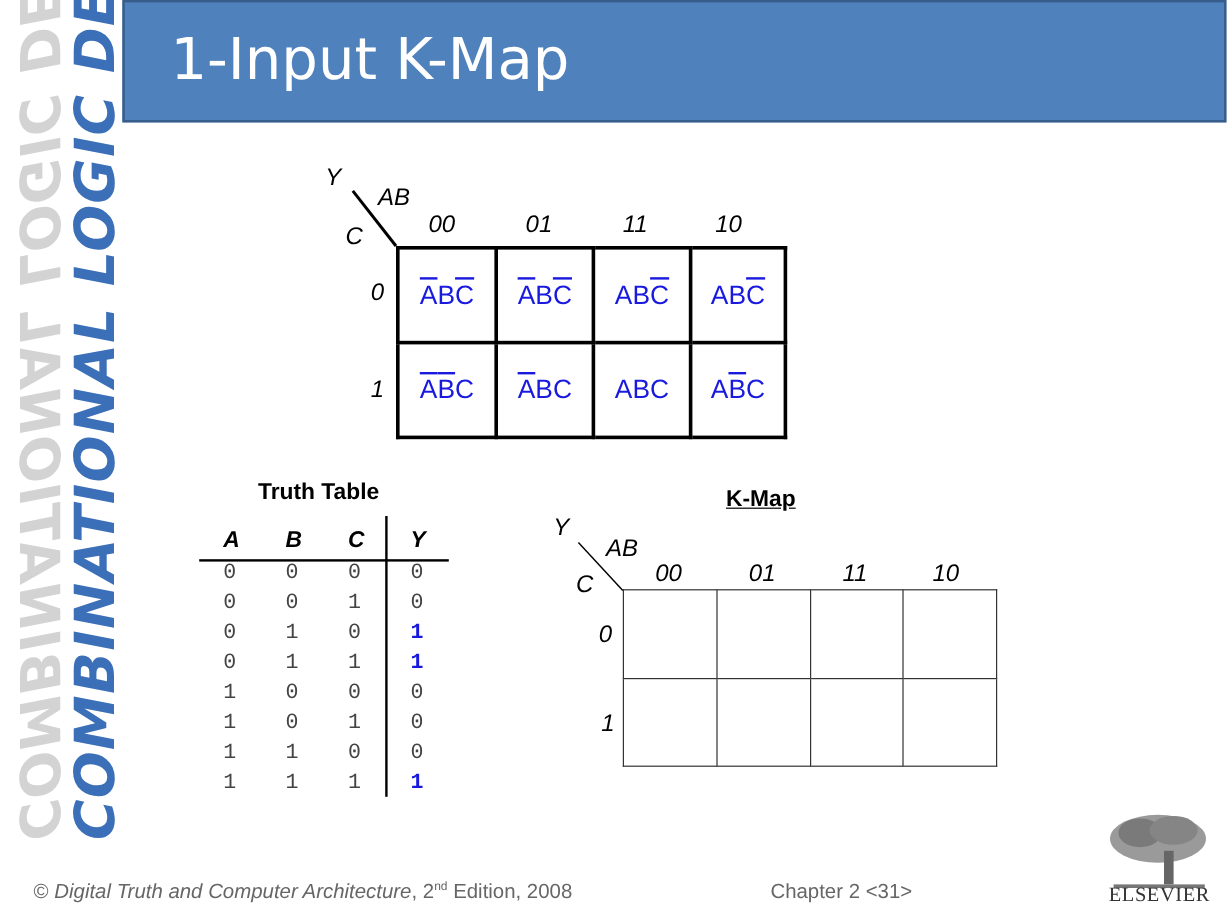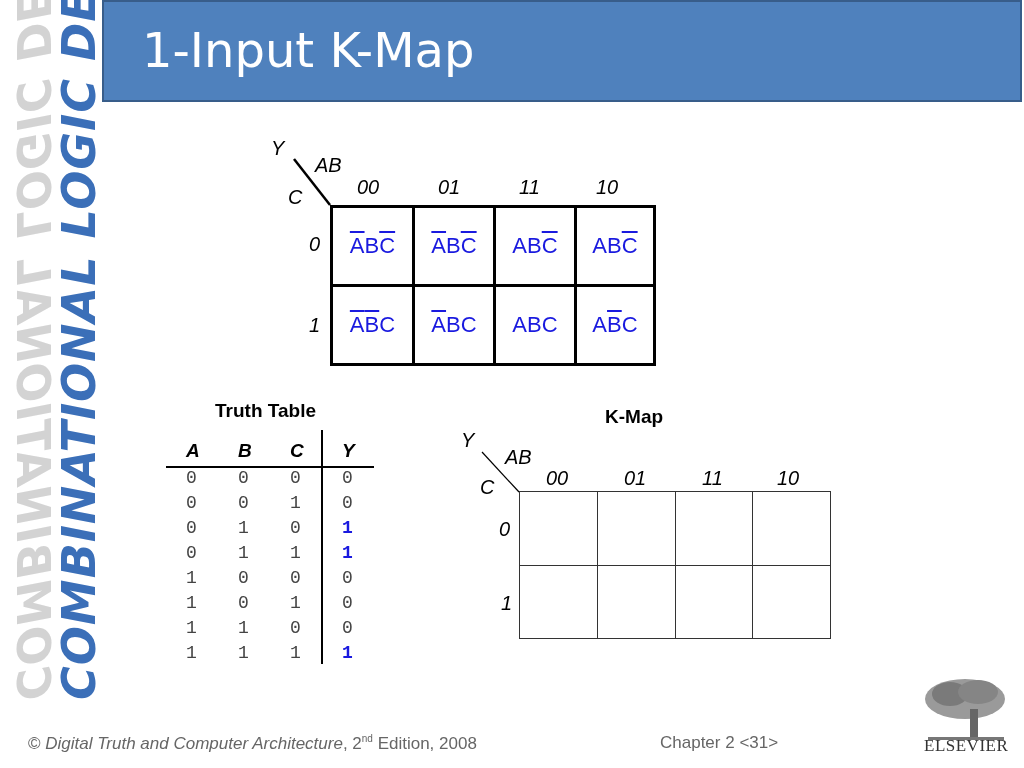--- a/index.html
+++ b/index.html
@@ -17,21 +17,21 @@
   .kgrid2 td { border:1px solid #333; }
 
   .tt-title { position:absolute; left:215px; top:400px; font-weight:bold; font-size:19px; }
   .tt { position:absolute; left:166px; top:440px; }
   .tt-head { position:absolute; top:0; font-weight:bold; font-style:italic; font-size:19px; }
   .tt-hline { position:absolute; left:0; top:26px; width:208px; height:2px; background:#000; }
   .tt-vline { position:absolute; left:155px; top:-10px; width:2px; height:234px; background:#000; }
   .tt-cell { position:absolute; font-family:"Liberation Mono", monospace; font-size:18px; color:#444; }
   .tt-cell.one { color:#1a1adf; font-weight:bold; }
 
-  .km-title { position:absolute; left:605px; top:406px; font-weight:bold; font-size:19px; }
+  .km-title { position:absolute; left:605px; top:406px; font-weight:bold; font-size:19px;text-decoration:underline; }
   .footer { position:absolute; top:733px; font-size:17px; color:#666; font-family:"Liberation Sans", sans-serif; }
   .logo { position:absolute; left:920px; top:664px; width:90px; height:90px; }
   .logo-text { position:absolute; left:924px; top:736px; font-family:"Liberation Serif", serif; font-size:17px; color:#333; letter-spacing:0.5px; }
 </style>
 </head>
 <body>
 
 <div class="side-banner">
   <div class="side-reflect">COMBINATIONAL LOGIC DESIGN</div>
   <div class="side-text">COMBINATIONAL LOGIC DESIGN</div>
@@ -145,21 +145,21 @@
       <td></td>
       <td></td>
     </tr>
   </tbody>
     </table>
 </div>
 
 <div class="footer" style="left:28px">
   <span>© </span><i>Digital Truth and Computer Architecture</i><span>, 2</span><sup style="font-size:10px">nd</sup><span> Edition, 2008</span>
 </div>
-<div class="footer" style="left:660px">Chapter 2 &lt;31&gt;</div>
+<div class="footer" style="left:642px">Chapter 2 &lt;31&gt;</div>
 
 <svg class="logo" viewBox="0 0 90 70">
   <ellipse cx="45" cy="25" rx="40" ry="20" fill="#9a9a9a"></ellipse>
   <ellipse cx="30" cy="20" rx="18" ry="12" fill="#7a7a7a"></ellipse>
   <ellipse cx="58" cy="18" rx="20" ry="12" fill="#858585"></ellipse>
   <rect x="50" y="35" width="8" height="28" fill="#666"></rect>
   <rect x="8" y="63" width="76" height="3" fill="#777"></rect>
 </svg>
 <div class="logo-text">ELSEVIER</div>
 

